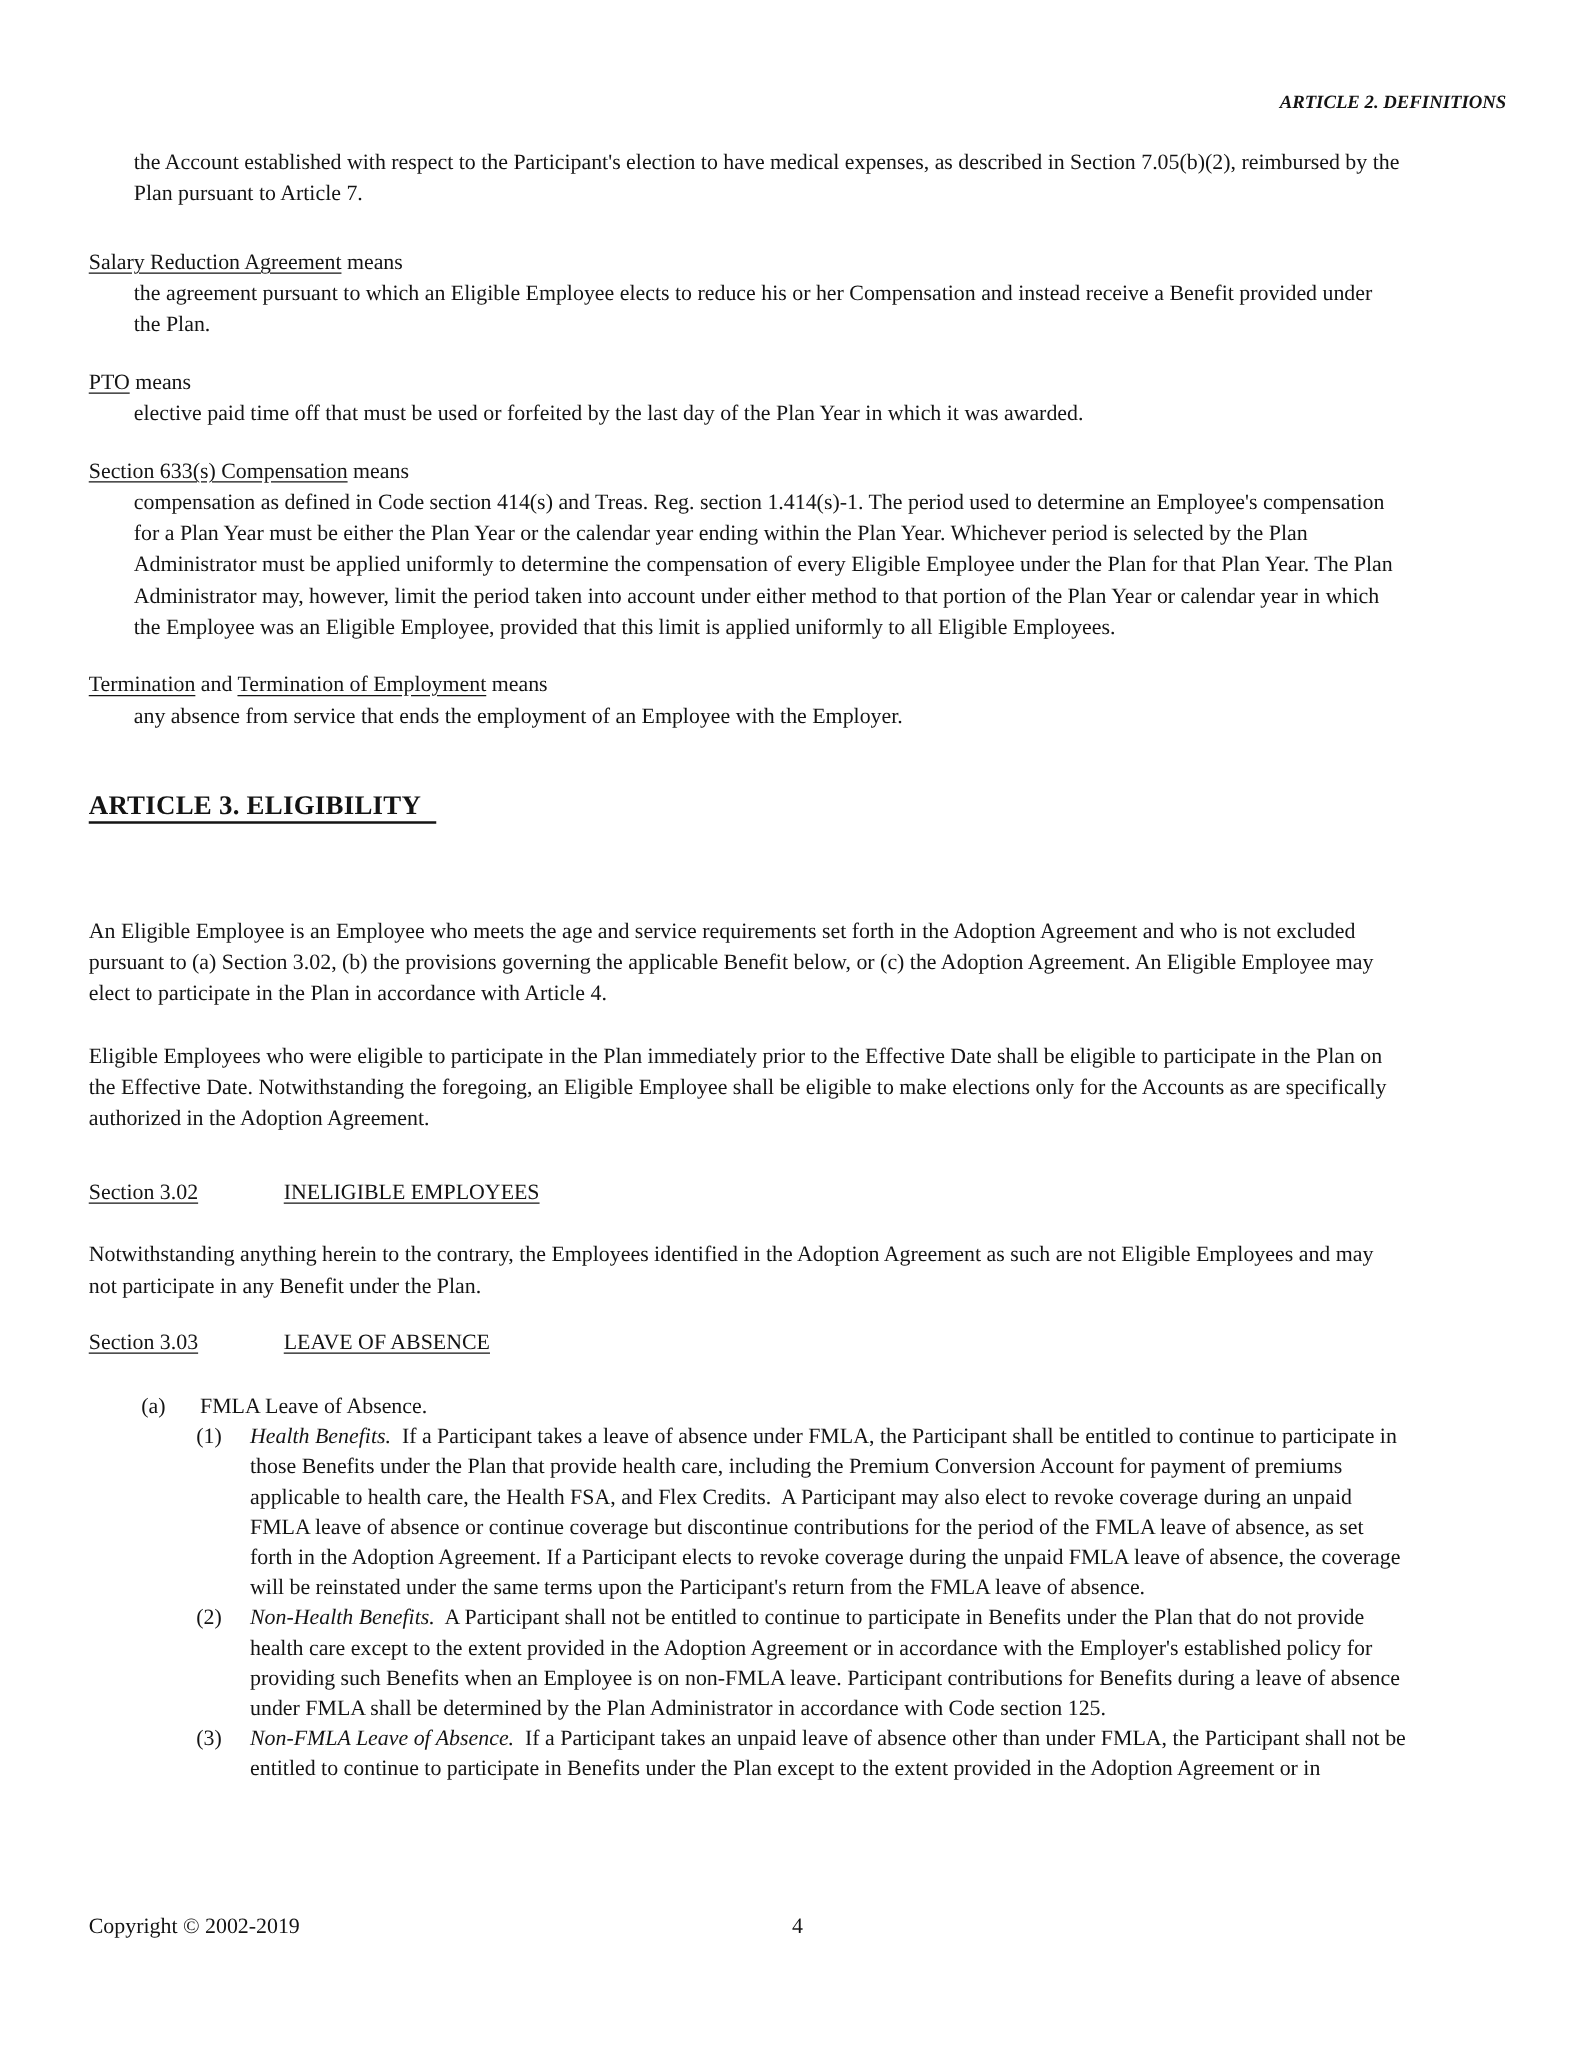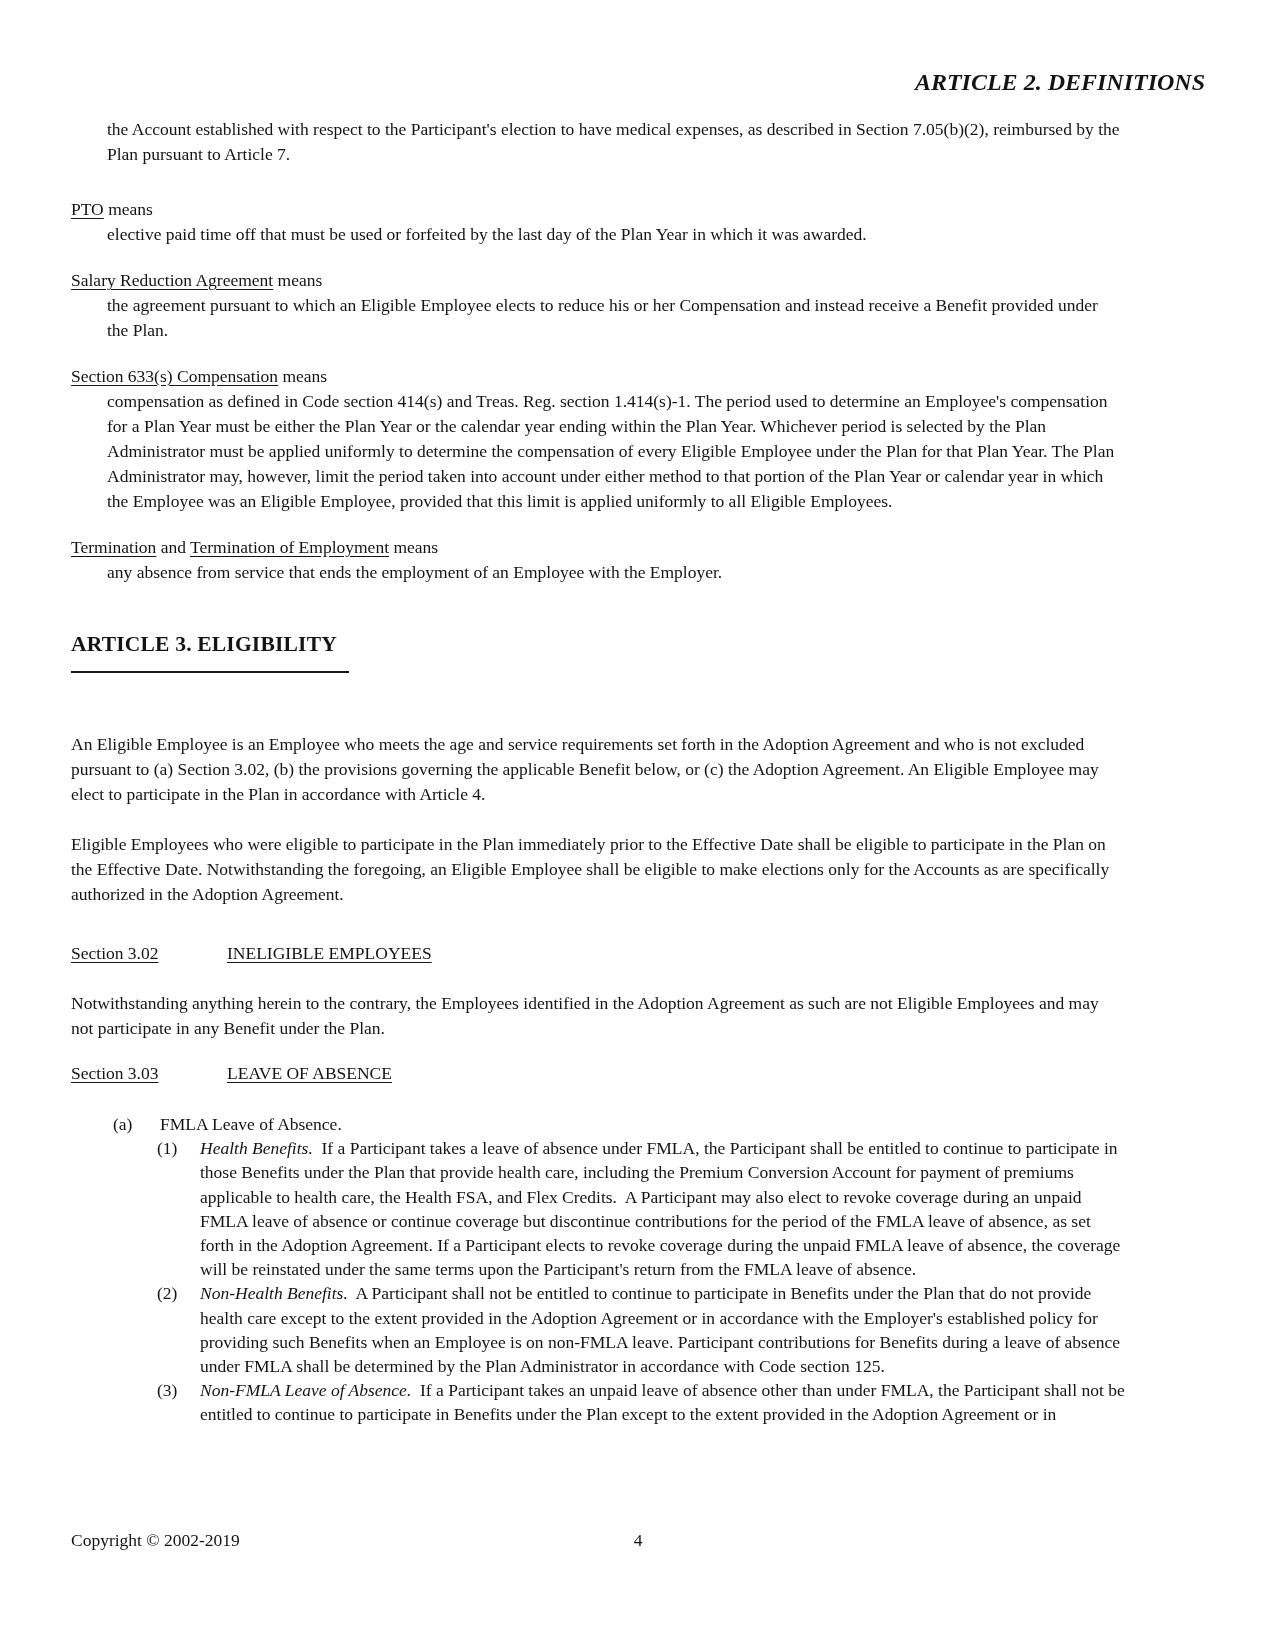--- a/index.html
+++ b/index.html
@@ -12,38 +12,38 @@
     color:#141414;
     font-family:"Liberation Serif", serif;
     font-size:17.5px;
     line-height:25px;
     overflow:hidden;
   }
   .running-header {
     text-align:right;
     font-weight:bold;
     font-style:italic;
-    font-size:24px;
+    font-size:15px;
     line-height:24px;
   }
   p { margin:0; }
   .def-body { margin-left:36px; white-space:pre-wrap; }
   .continued { margin-top:23px; }
   #definitions .def-group { margin-top:21px; }
   #definitions .def-group:first-child { margin-top:30px; }
   .term-line { white-space:pre-wrap; }
   .u { text-decoration:underline; text-underline-offset:2.5px; }
   .article-heading {
     margin:44px 0 0 0;
     font-size:21.5px;
     line-height:30px;
     font-weight:bold;
     letter-spacing:0.2px;
   }
-  .article-heading .hl { border-bottom:2.5px solid #141414; padding-right:12px; padding-bottom:15px; }
+  .article-heading .hl { border-bottom:2.5px solid #141414; padding-right:12px; padding-bottom:1px; }
   .body-para { margin-top:25px; white-space:pre-wrap; }
   .after-heading { margin-top:73px; }
   .section-heading { white-space:pre; }
   .section-heading.s302 { margin-top:34px; }
   .section-heading.s303 { margin-top:20px; }
   .sec-num-cell { display:inline-block; width:156px; }
   .outline-list { margin-top:26px; line-height:24.2px; }
   .li { display:flex; }
   .li .num { flex:none; }
   .li .txt { flex:1; white-space:pre-wrap; }
@@ -68,27 +68,27 @@
 
 <div class="page">
 
   <div class="running-header">ARTICLE 2. DEFINITIONS</div>
 
   <p class="def-body continued">the Account established with respect to the Participant's election to have medical expenses, as described in Section 7.05(b)(2), reimbursed by the
 Plan pursuant to Article 7.</p>
 
   <div id="definitions">
       <div class="def-group">
-        <div class="term-line"><span class="u">PTO</span><span> means</span></div>
-        <div class="def-body">elective paid time off that must be used or forfeited by the last day of the Plan Year in which it was awarded.</div>
-      </div>
-      <div class="def-group">
         <div class="term-line"><span class="u">Salary Reduction Agreement</span><span> means</span></div>
         <div class="def-body">the agreement pursuant to which an Eligible Employee elects to reduce his or her Compensation and instead receive a Benefit provided under
 the Plan.</div>
+      </div>
+      <div class="def-group">
+        <div class="term-line"><span class="u">PTO</span><span> means</span></div>
+        <div class="def-body">elective paid time off that must be used or forfeited by the last day of the Plan Year in which it was awarded.</div>
       </div>
       <div class="def-group">
         <div class="term-line"><span class="u">Section 633(s) Compensation</span><span> means</span></div>
         <div class="def-body">compensation as defined in Code section 414(s) and Treas. Reg. section 1.414(s)-1. The period used to determine an Employee's compensation
 for a Plan Year must be either the Plan Year or the calendar year ending within the Plan Year. Whichever period is selected by the Plan
 Administrator must be applied uniformly to determine the compensation of every Eligible Employee under the Plan for that Plan Year. The Plan
 Administrator may, however, limit the period taken into account under either method to that portion of the Plan Year or calendar year in which
 the Employee was an Eligible Employee, provided that this limit is applied uniformly to all Eligible Employees.</div>
       </div>
       <div class="def-group">

